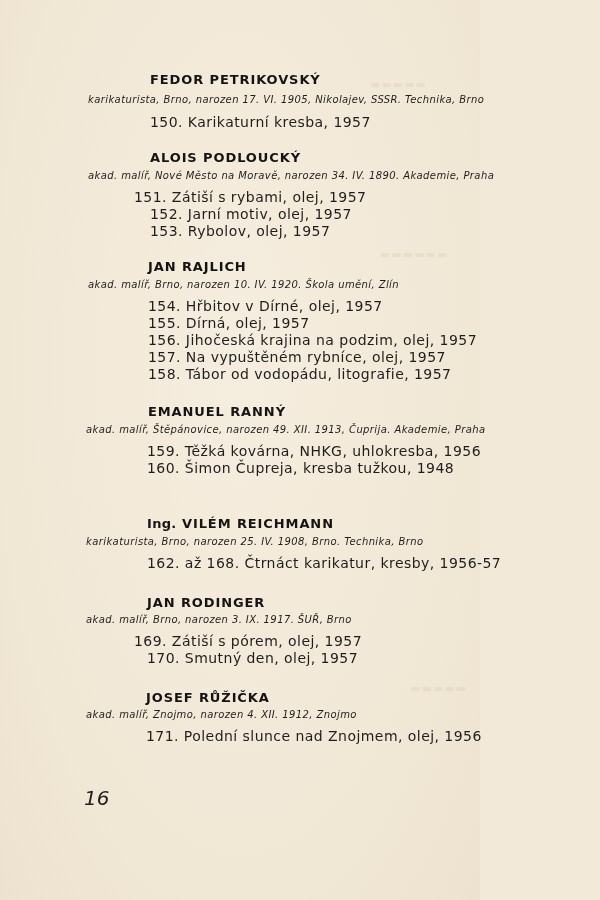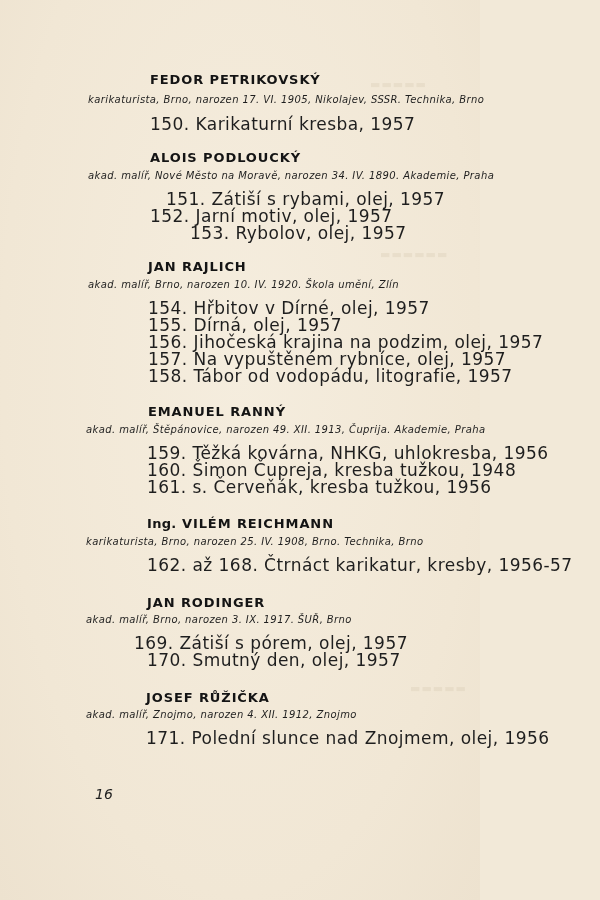--- a/index.html
+++ b/index.html
@@ -16,58 +16,57 @@
   .name {
     position:absolute; font-weight:bold; font-size:13px; letter-spacing:0.9px;
     white-space:nowrap; color:#141414;
   }
   .name .prefix { letter-spacing:0.3px; }
   .bio {
     position:absolute; font-style:italic; font-size:10px; letter-spacing:0.4px;
     white-space:nowrap; color:#1e1e1e;
   }
   .item {
-    position:absolute; font-size:17px; letter-spacing:0.45px; white-space:nowrap; color:#1e1e1e;
+    position:absolute; font-size:14px; letter-spacing:0.45px; white-space:nowrap; color:#1e1e1e;
   }
   .pagenum {
-    position:absolute; left:95px; top:786px; font-style:italic; font-size:14px; color:#1e1e1e;
+    position:absolute; left:84px; top:786px; font-style:italic; font-size:20px; color:#1e1e1e;
   }
 </style>
 </head>
 <body>
 
 <div class="page">
 
   <div class="bleed" style="left:370px;top:78px;">▬▬▬▬▬</div>
   <div class="bleed" style="left:380px;top:248px;">▬▬▬▬▬▬</div>
   <div class="bleed" style="left:410px;top:682px;">▬▬▬▬▬</div>
 
   <div class="name" style="left:150px;top:72px;">FEDOR PETRIKOVSKÝ</div>
   <div class="bio" style="left:88px;top:94px;">karikaturista, Brno, narozen 17. VI. 1905, Nikolajev, SSSR. Technika, Brno</div>
   <div class="item" style="left:150px;top:114px;">150. Karikaturní kresba, 1957</div>
 
   <div class="name" style="left:150px;top:150px;">ALOIS PODLOUCKÝ</div>
   <div class="bio" style="left:88px;top:170px;">akad. malíř, Nové Město na Moravě, narozen 34. IV. 1890. Akademie, Praha</div>
-  <div class="item" style="left:166px;top:189px;">151. Zátiší s rybami, olej, 1957</div>
+  <div class="item" style="left:134px;top:189px;">151. Zátiší s rybami, olej, 1957</div>
   <div class="item" style="left:150px;top:206px;">152. Jarní motiv, olej, 1957</div>
-  <div class="item" style="left:150px;top:223px;margin-left:40px;">153. Rybolov, olej, 1957</div>
+  <div class="item" style="left:150px;top:223px;">153. Rybolov, olej, 1957</div>
 
   <div class="name" style="left:148px;top:259px;">JAN RAJLICH</div>
   <div class="bio" style="left:88px;top:279px;">akad. malíř, Brno, narozen 10. IV. 1920. Škola umění, Zlín</div>
   <div class="item" style="left:148px;top:298px;">154. Hřbitov v Dírné, olej, 1957</div>
   <div class="item" style="left:148px;top:315px;">155. Dírná, olej, 1957</div>
   <div class="item" style="left:148px;top:332px;">156. Jihočeská krajina na podzim, olej, 1957</div>
   <div class="item" style="left:148px;top:349px;">157. Na vypuštěném rybníce, olej, 1957</div>
   <div class="item" style="left:148px;top:366px;">158. Tábor od vodopádu, litografie, 1957</div>
 
   <div class="name" style="left:148px;top:404px;">EMANUEL RANNÝ</div>
   <div class="bio" style="left:86px;top:424px;">akad. malíř, Štěpánovice, narozen 49. XII. 1913, Čuprija. Akademie, Praha</div>
   <div class="item" style="left:147px;top:443px;">159. Těžká kovárna, NHKG, uhlokresba, 1956</div>
   <div class="item" style="left:147px;top:460px;">160. Šimon Čupreja, kresba tužkou, 1948</div>
-  <div class="item" style="left:147px;top:477px;">161. s. Červeňák, kresba tužkou, 1956</div>
 
   <div class="name" style="left:147px;top:516px;">
     <span class="prefix">Ing.</span>
     <span>VILÉM REICHMANN</span>
   </div>
   <div class="bio" style="left:86px;top:536px;">karikaturista, Brno, narozen 25. IV. 1908, Brno. Technika, Brno</div>
   <div class="item" style="left:147px;top:555px;">162. až 168. Čtrnáct karikatur, kresby, 1956-57</div>
 
   <div class="name" style="left:147px;top:595px;">JAN RODINGER</div>
   <div class="bio" style="left:86px;top:614px;">akad. malíř, Brno, narozen 3. IX. 1917. ŠUŘ, Brno</div>

